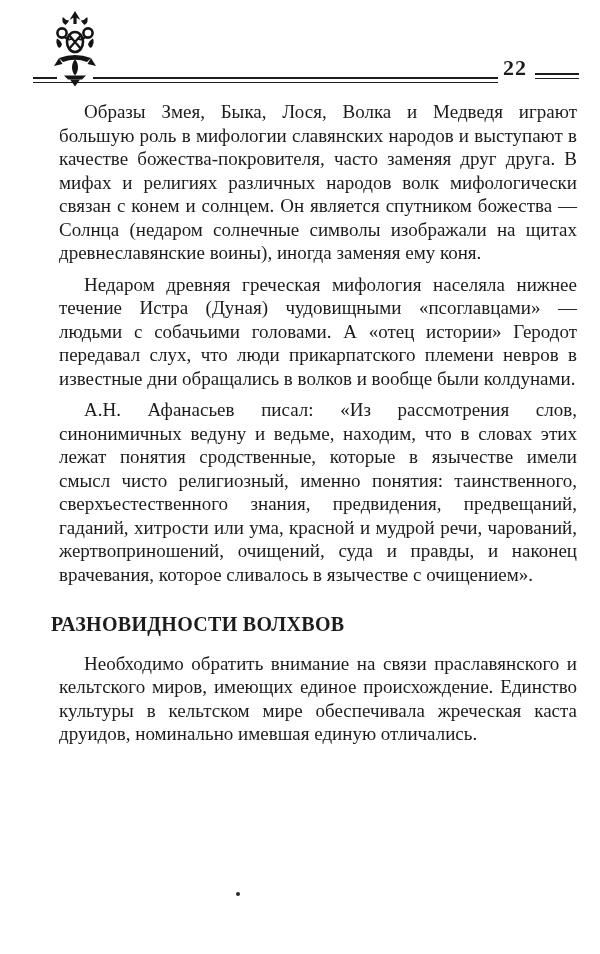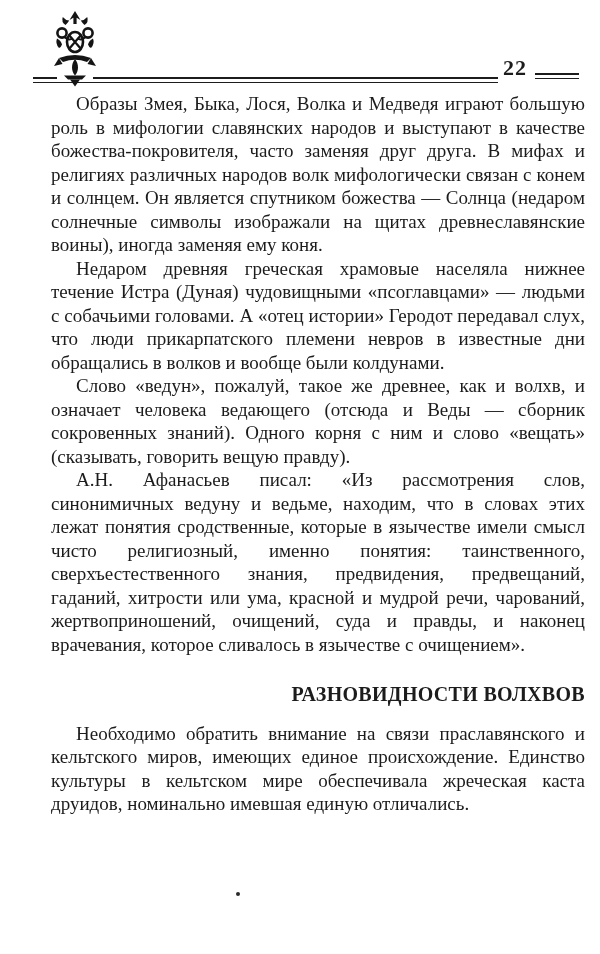--- a/index.html
+++ b/index.html
@@ -43,28 +43,28 @@
   .text {
     position: absolute;
     left: 51px;
     top: 92px;
     width: 534px;
     font-size: 19px;
     line-height: 23.5px;
     text-align: justify;
   }
   .text p {
-    margin: 0;
+    margin: 8px;
     text-indent: 25px;
     hyphens: auto;
     -webkit-hyphens: auto;
   }
   .section-heading {
     margin: 27px 0 15px 0;
-    text-align: right;
+    text-align: left;
     text-indent: 0;
     font-size: 20px;
     font-weight: bold;
     letter-spacing: 0.3px;
   }
   .speck {
     position: absolute;
     left: 236px;
     top: 892px;
     width: 4px;
@@ -107,22 +107,21 @@
     <path d="M11 64.5 L33 64.5 L29 68.5 L15 68.5 Z"></path>
     <path d="M17 68.5 L22 75.5 L27 68.5 Z"></path>
   </svg>
 
   <div class="rule rule-main"></div>
   <span class="pagenum">22</span>
   <div class="rule rule-right"></div>
 
   <main class="text">
     <p>Образы Змея, Быка, Лося, Волка и Медведя играют большую роль в мифологии славянских народов и выступают в качестве божества-покровителя, часто заменяя друг друга. В мифах и религиях различных народов волк мифологически связан с конем и солнцем. Он является спутником божества — Солнца (недаром солнечные символы изображали на щитах древнеславянские воины), иногда заменяя ему коня.</p>
-    <p>Недаром древняя греческая храмовые населяла нижнее течение Истра (Дуная) чудовищными «псоглавцами» — людьми с собачьими головами. А «отец истории» Геродот передавал слух, что люди прикарпатского племени невров в известные дни обращались в волков и вообще были колдунами.</p>
-    <p>Слово «ведун», пожалуй, такое же древнее, как и волхв, и означает человека ведающего (отсюда и Веды — сборник сокровенных знаний). Одного корня с ним и слово «вещать» (сказывать, говорить вещую правду).</p>
+    <p>Недаром древняя греческая мифология населяла нижнее течение Истра (Дуная) чудовищными «псоглавцами» — людьми с собачьими головами. А «отец истории» Геродот передавал слух, что люди прикарпатского племени невров в известные дни обращались в волков и вообще были колдунами.</p>
     <p>А.Н. Афанасьев писал: «Из рассмотрения слов, синонимичных ведуну и ведьме, находим, что в словах этих лежат понятия сродственные, которые в язычестве имели смысл чисто религиозный, именно понятия: таинственного, сверхъестественного знания, предвидения, предвещаний, гаданий, хитрости или ума, красной и мудрой речи, чарований, жертвоприношений, очищений, суда и правды, и наконец врачевания, которое сливалось в язычестве с очищением».</p>
     <h2 class="section-heading">РАЗНОВИДНОСТИ ВОЛХВОВ</h2>
     <p>Необходимо обратить внимание на связи праславянского и кельтского миров, имеющих единое происхождение. Единство культуры в кельтском мире обеспечивала жреческая каста друидов, номинально имевшая единую отличались.</p>
   </main>
 
   <div class="speck"></div>
 
 </div>
 
 </body></html>

